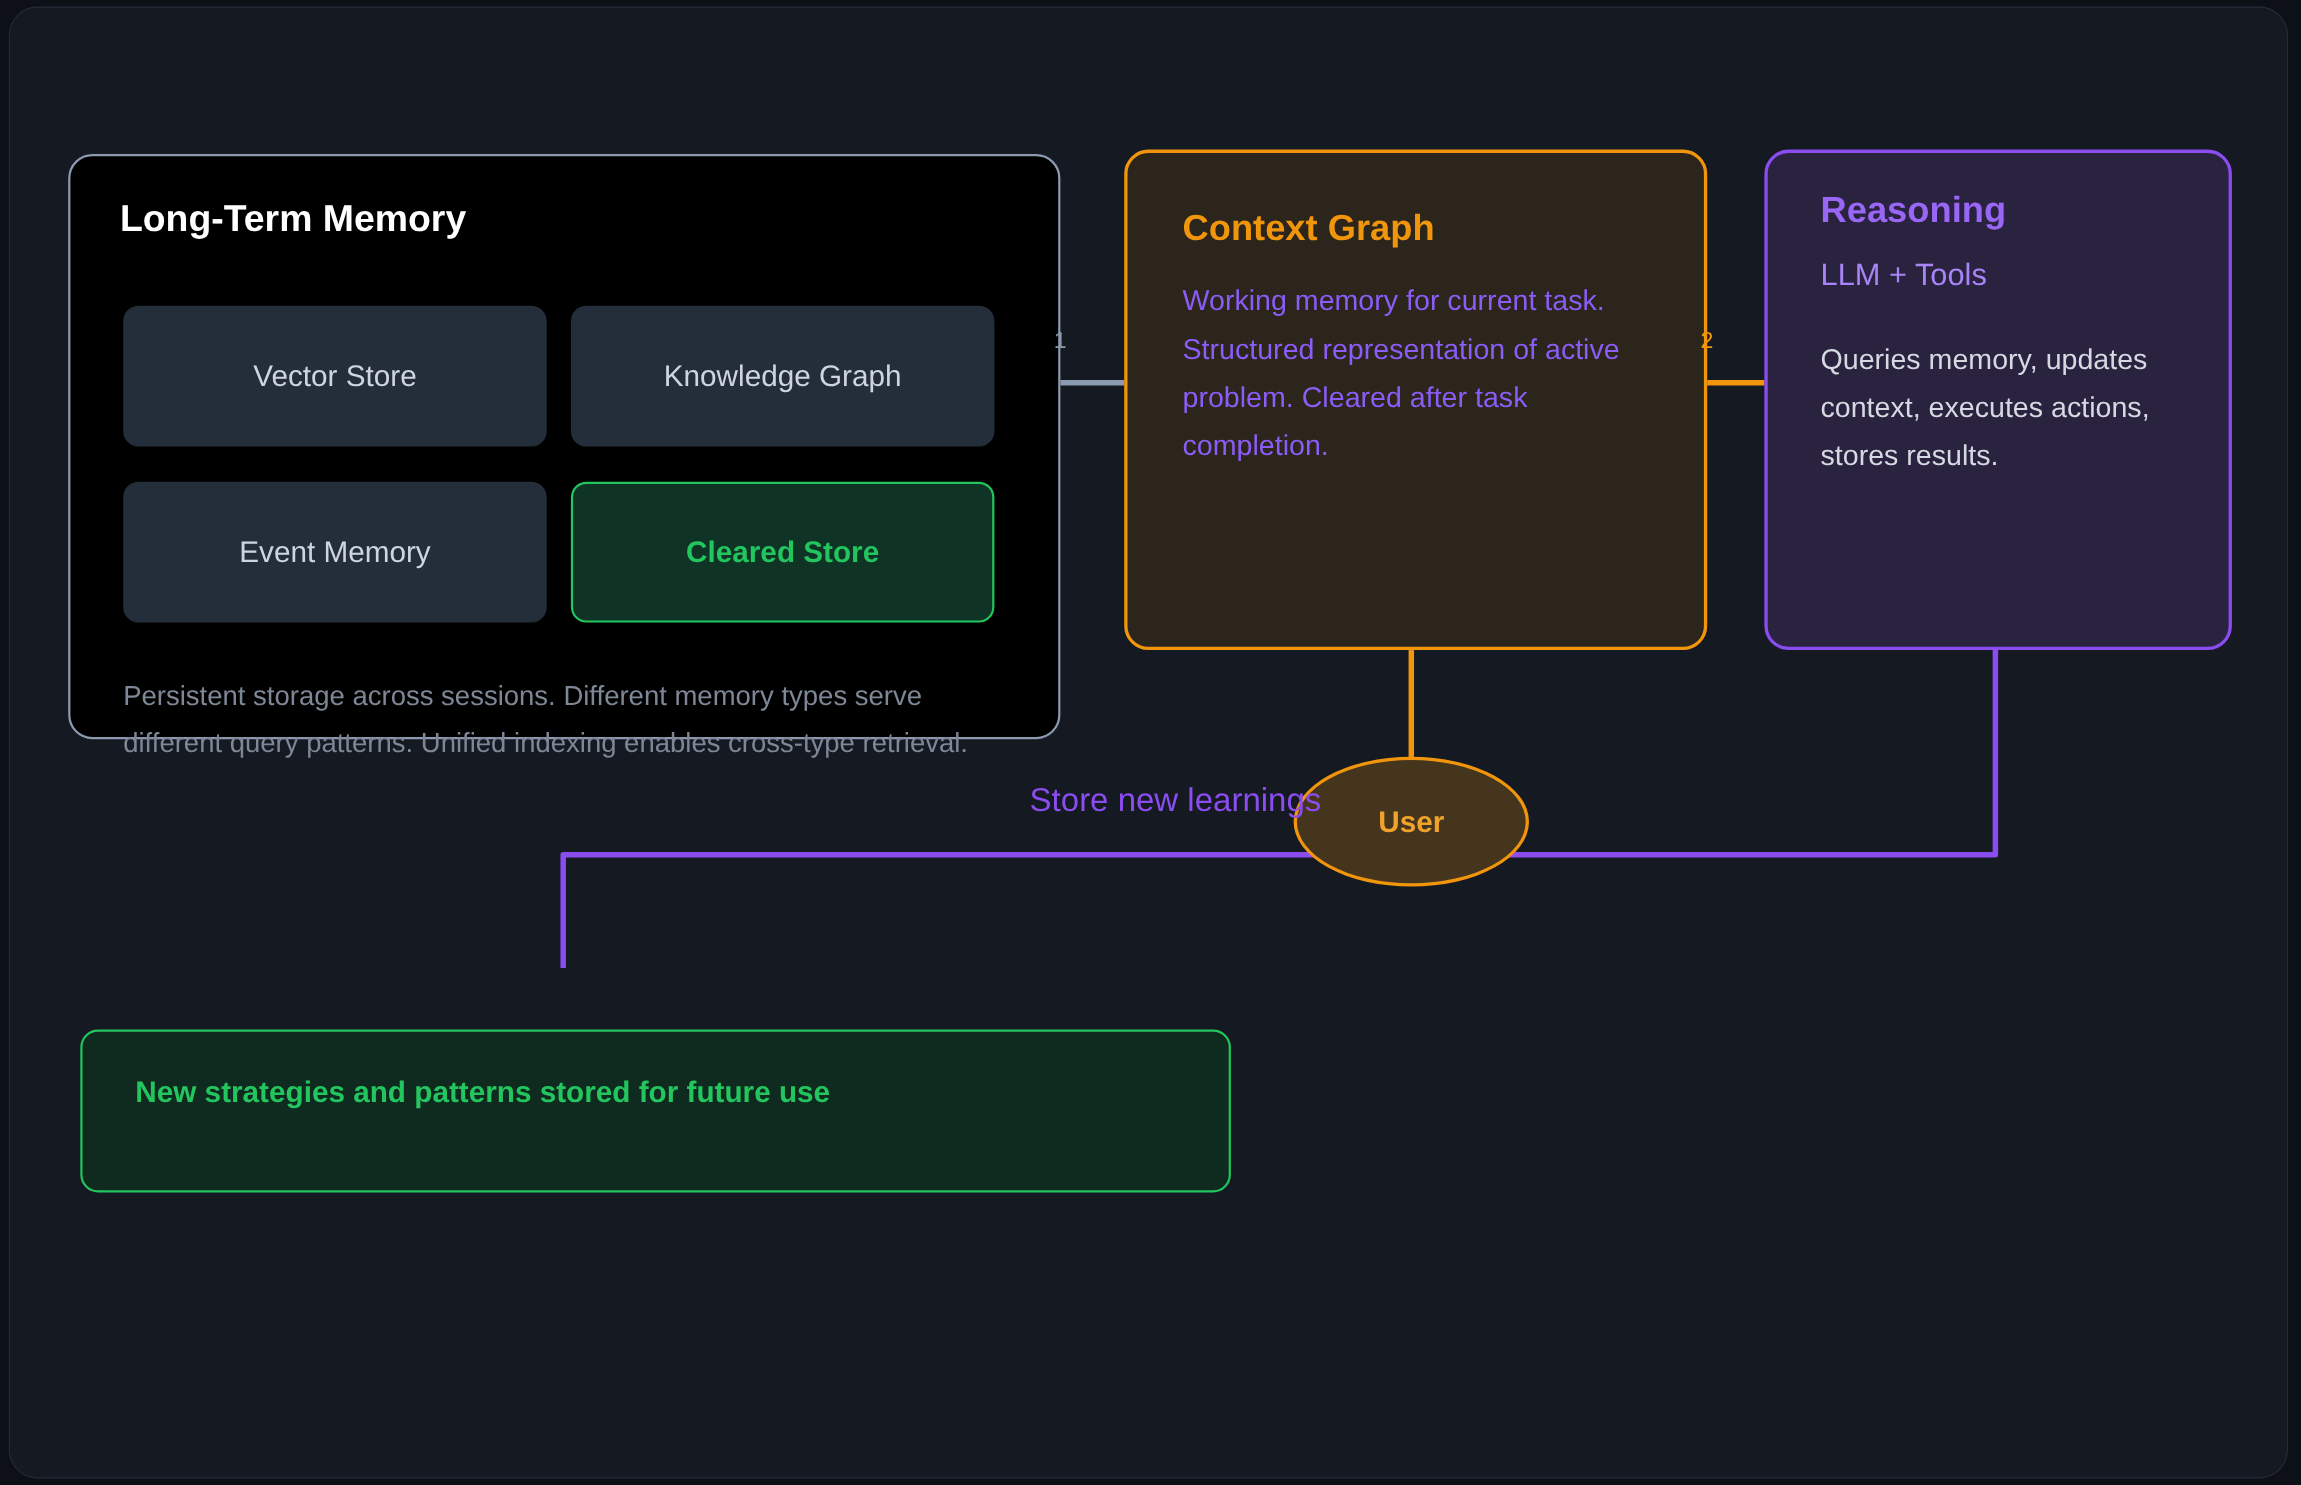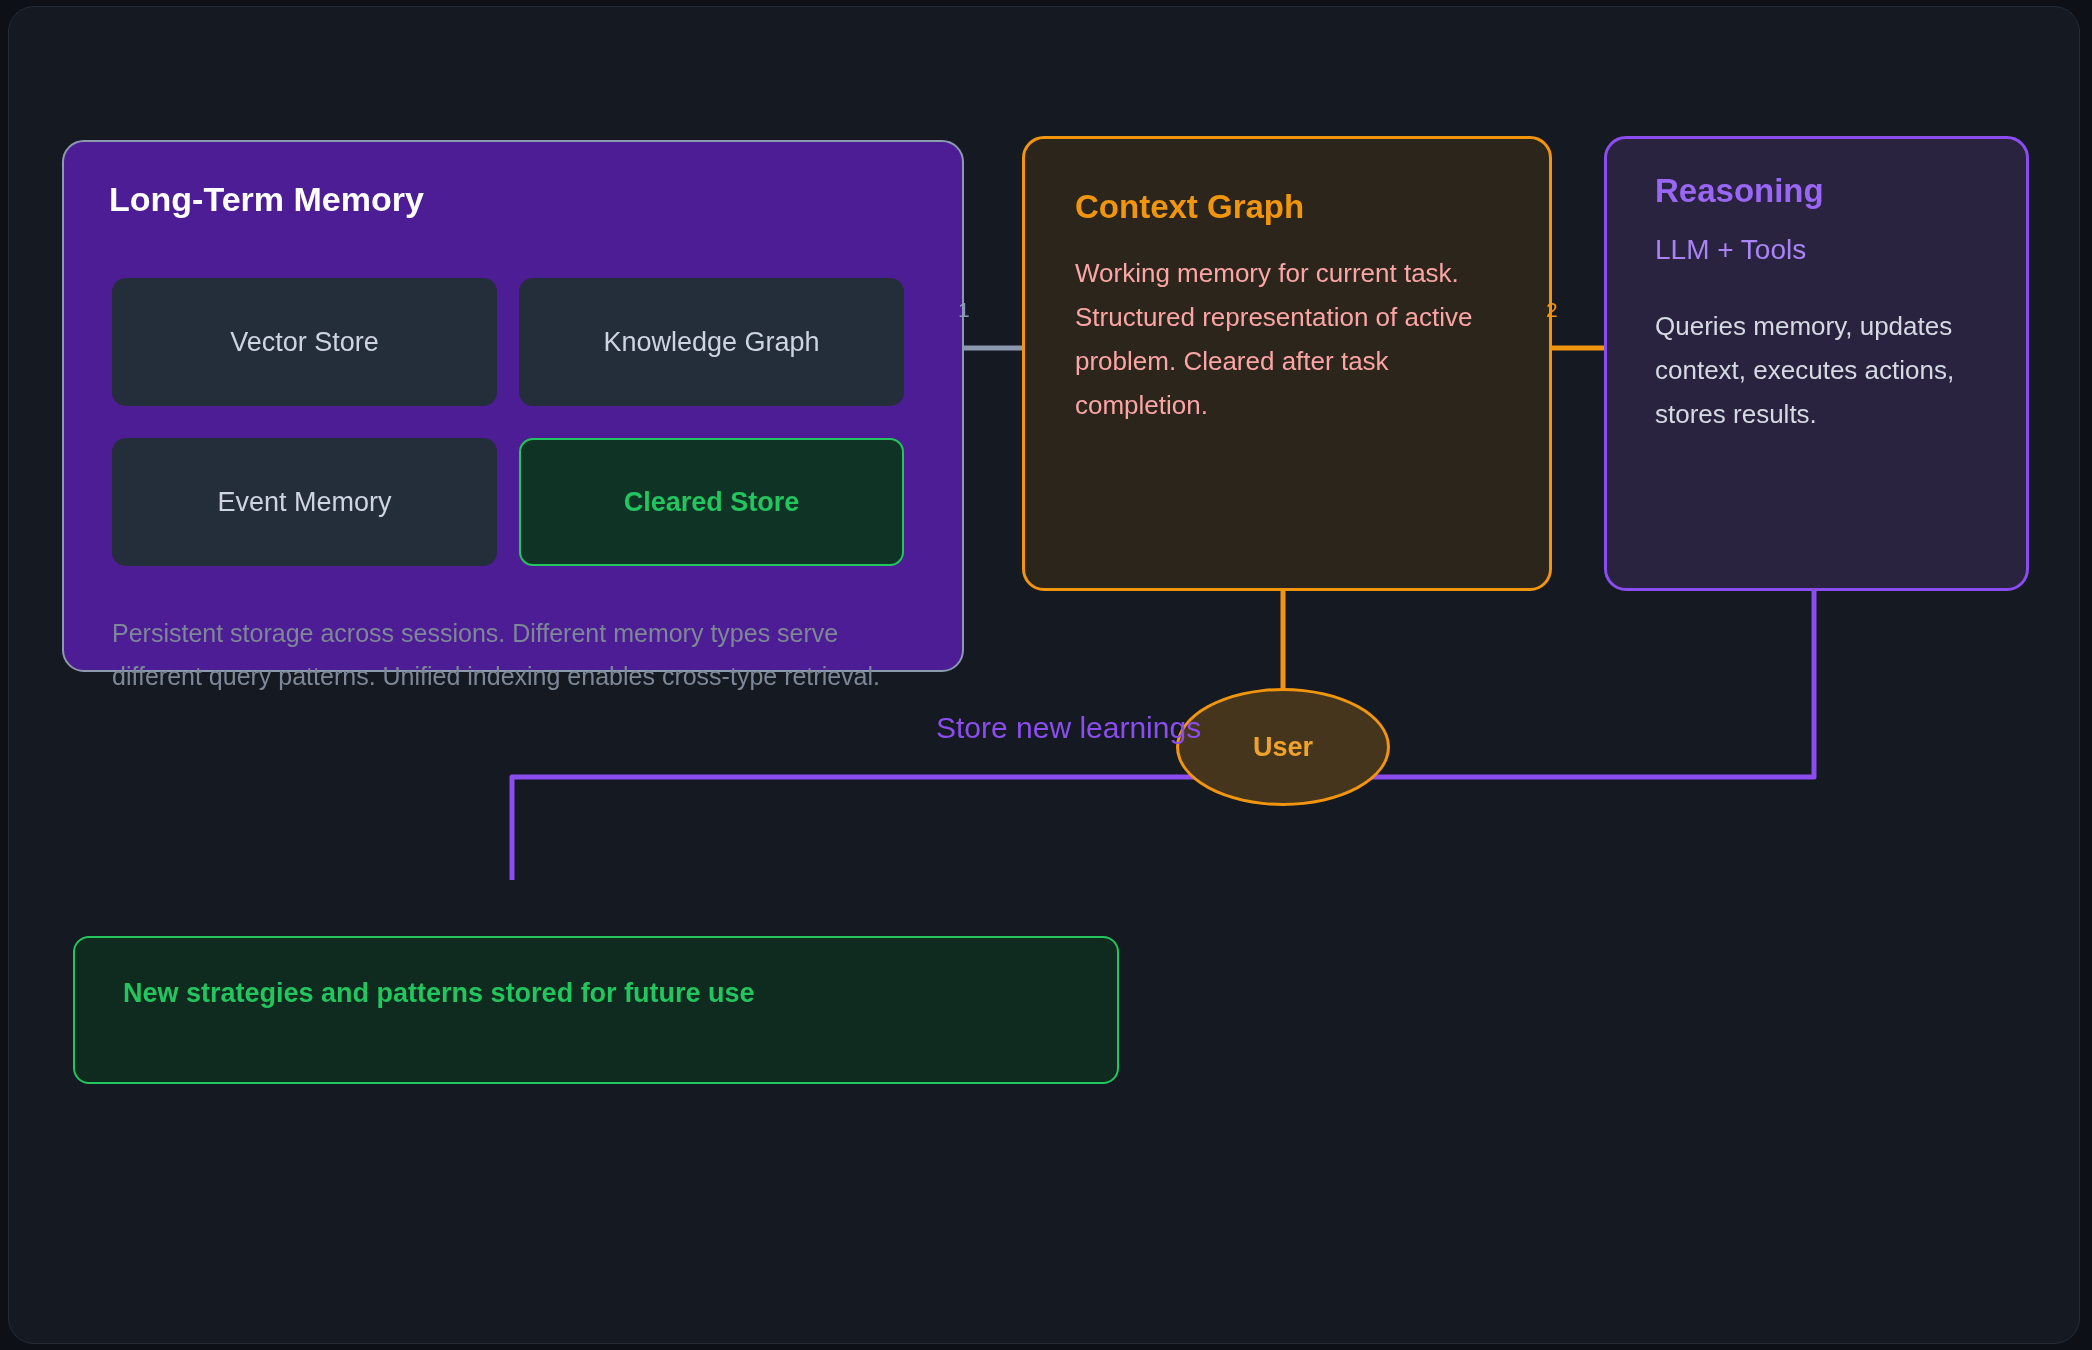--- a/index.html
+++ b/index.html
@@ -25,21 +25,21 @@
     font-size:25px;font-weight:bold;letter-spacing:0.8px;
     color:#8b97a8;white-space:nowrap;
   }
 
   
   #wires{position:absolute;left:0;top:0;width:2092px;height:1350px;}
 
   
   #ltm{
     position:absolute;left:62px;top:140px;width:902px;height:532px;
-    background:#4c1d95;
+    background:#000000;
     border:2px solid #8c9ab0;
     border-radius:22px;
     box-sizing:border-box;
   }
   #ltm-title{
     position:absolute;left:45px;top:38px;
     font-size:34px;font-weight:bold;color:#ffffff;white-space:nowrap;
   }
   .sub-card{
     position:absolute;
@@ -69,21 +69,21 @@
     border:3px solid #f0950c;
     border-radius:22px;
     box-sizing:border-box;
   }
   #ctx-title{
     position:absolute;left:50px;top:33px;
     font-size:33px;font-weight:bold;color:#f0950c;white-space:nowrap;margin-top:16px;
   }
   #ctx-desc{
     position:absolute;left:50px;top:112px;width:430px;
-    font-size:26px;line-height:44px;color:#fca5a5;
+    font-size:26px;line-height:44px;color:#8b5cf6;
   }
 
   
   #rsn{
     position:absolute;left:1604px;top:136px;width:425px;height:455px;
     background:#2a2340;
     border:3px solid #8b4cf0;
     border-radius:22px;
     box-sizing:border-box;
   }

